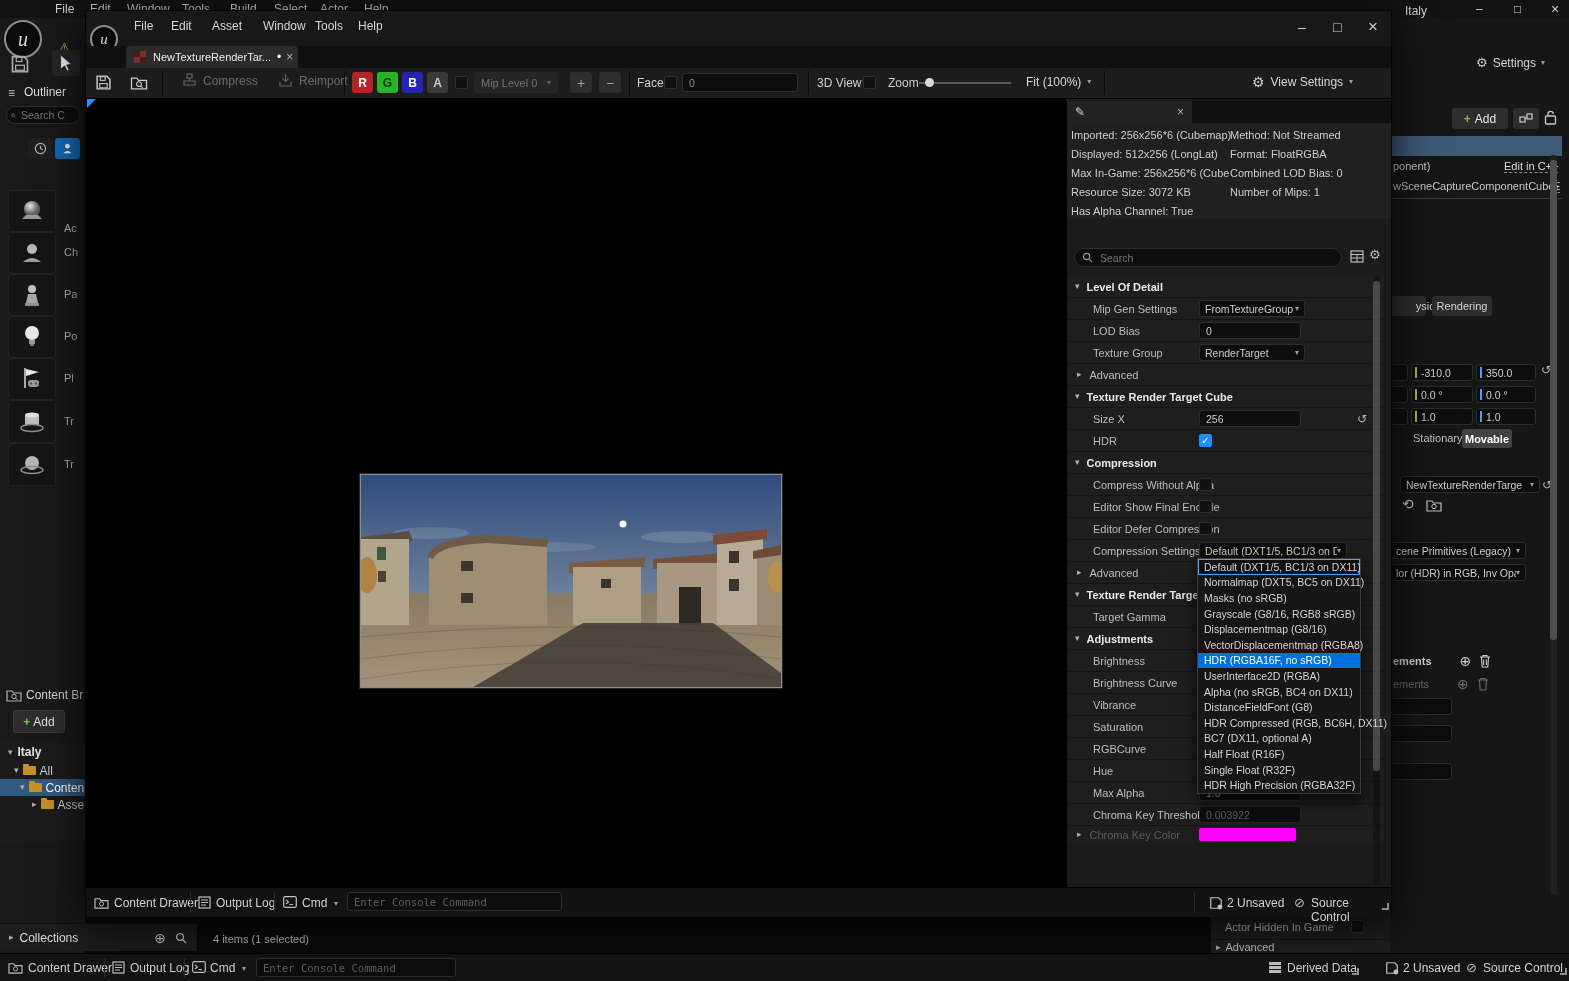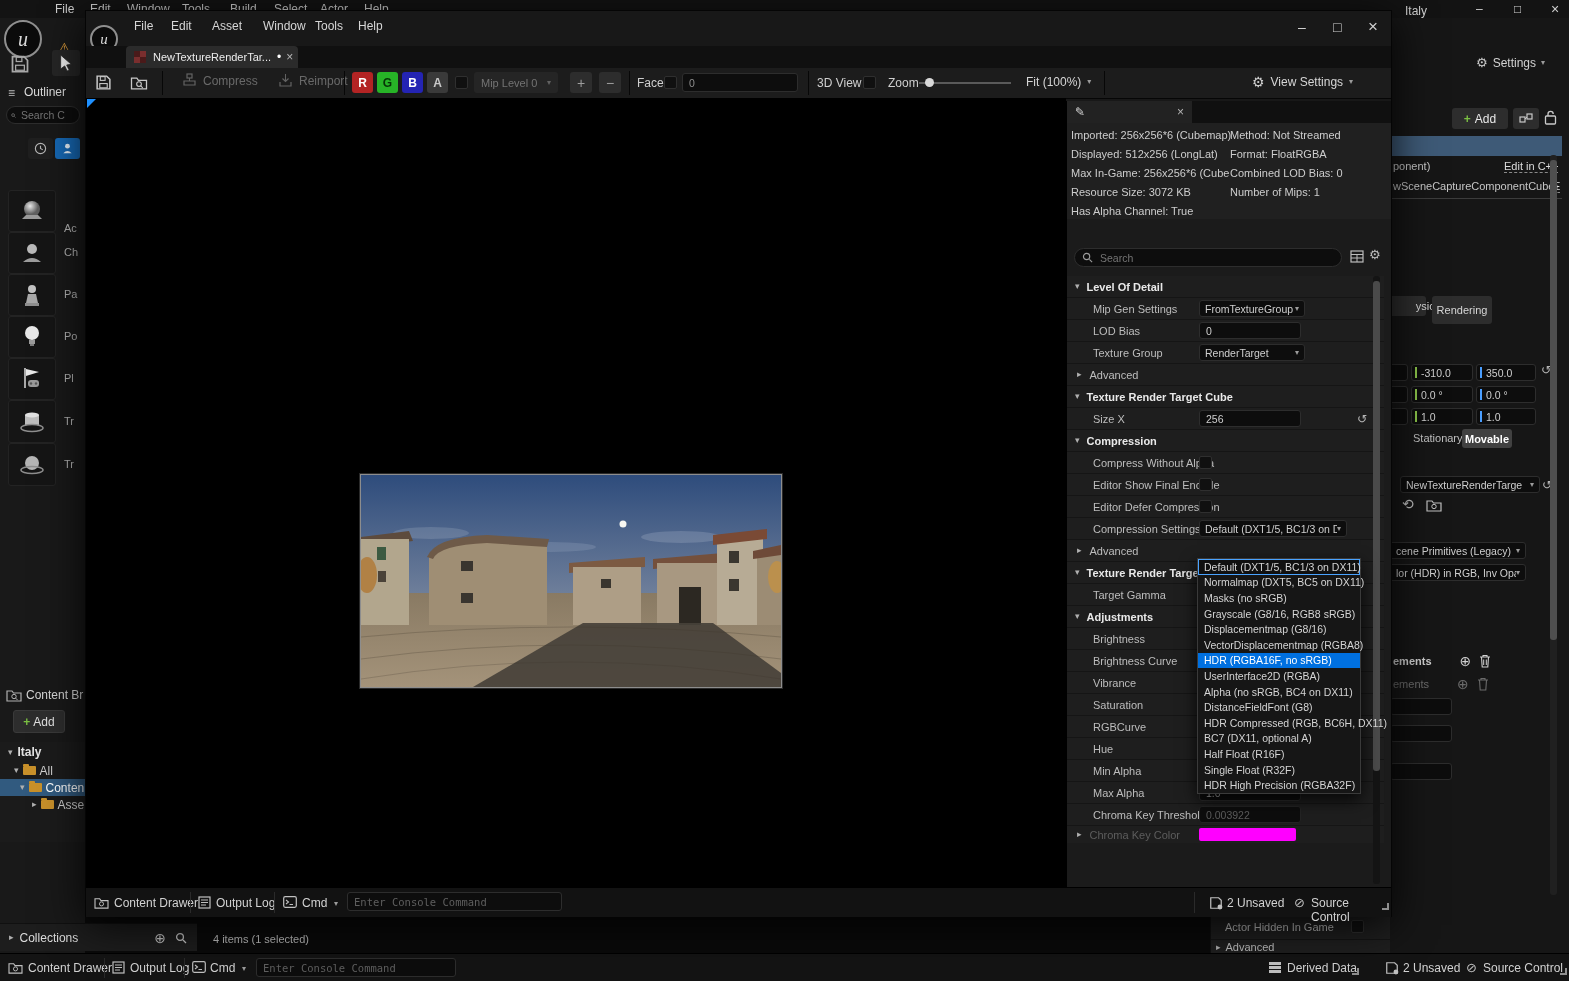--- a/index.html
+++ b/index.html
@@ -298,21 +298,21 @@
     </div>
     <div class="abs" style="left:0;top:118px;width:172px;height:20px;background:#3e5a77;"></div>
     <span class="abs t11" style="left:3px;top:142px;color:#c6c6c6;">ponent)</span>
     <span class="abs t11" style="left:114px;top:142px;color:#dcdcdc;border-bottom:1px dashed #8a8a8a;">Edit in C++</span>
     <span class="abs t11" style="left:3px;top:162px;color:#c6c6c6;white-space:nowrap;">wSceneCaptureComponentCube)</span>
     <span class="abs t11" style="left:163px;top:162px;color:#dcdcdc;border-bottom:1px dashed #8a8a8a;">E</span>
     <div class="abs" style="left:0;top:180px;width:172px;height:1px;background:#3c3c3c;"></div>
     <div class="abs flex btn" style="left:0;top:278px;width:36px;height:20px;border-radius:0 3px 3px 0;justify-content:center;">
       <span class="t11" style="color:#d6d6d6;margin-left:40px;">ysics</span>
     </div>
-    <div class="abs flex btn" style="left:42px;top:278px;width:60px;height:28px;justify-content:center;">
+    <div class="abs flex btn" style="left:42px;top:278px;width:60px;height:20px;justify-content:center;">
       <span class="t11" style="color:#d6d6d6;">Rendering</span>
     </div>
 
     <div class="abs vbox" style="left:-6px;top:346px;width:24px;"></div>
     <div class="abs vbox" style="left:21px;top:346px;width:62px;padding-left:3px;">
       <span style="width:2px;height:11px;background:#8bc34a;margin-right:4px;"></span>
         <span>-310.0</span>
     </div>
     <div class="abs vbox" style="left:86px;top:346px;width:60px;padding-left:3px;">
       <span style="width:2px;height:11px;background:#4a9eff;margin-right:4px;"></span>
@@ -614,20 +614,26 @@
           </div>
         <div class="drow cat">
             <span class="exp" style="margin-left:8px;">▾</span>
             <span class="t11 bold white" style="margin-left:7px;">Texture Render Target Cube</span>
           </div>
         <div class="drow">
           <span class="lbl">Size X</span>
           <input class="val inp" style="width: 102px; height: 17px; color: rgb(207, 207, 207);" value="256">
           <span class="abs" style="left:290px;color:#b5b5b5;">↺</span>
         </div>
+        <div class="drow">
+          <span class="lbl">HDR</span>
+          <span class="val cb cb-on">
+              <span>✓</span>
+            </span>
+        </div>
         <div class="drow cat">
             <span class="exp" style="margin-left:8px;">▾</span>
             <span class="t11 bold white" style="margin-left:7px;">Compression</span>
           </div>
         <div class="drow">
           <span class="lbl">Compress Without Alpha</span>
           <span class="val cb"></span>
         </div>
         <div class="drow">
           <span class="lbl">Editor Show Final Encode</span>
@@ -670,24 +676,20 @@
           </div>
         <div class="drow">
             <span class="lbl">Saturation</span>
           </div>
         <div class="drow">
             <span class="lbl">RGBCurve</span>
           </div>
         <div class="drow">
             <span class="lbl">Hue</span>
           </div>
-        <div class="drow">
-          <span class="lbl">Min Alpha</span>
-          <input class="val inp" style="width: 102px; height: 17px; color: rgb(207, 207, 207);" value="0.0">
-        </div>
         <div class="drow">
           <span class="lbl">Max Alpha</span>
           <input class="val inp" style="width: 102px; height: 17px; color: rgb(207, 207, 207);" value="1.0">
         </div>
         <div class="drow">
           <span class="lbl dis">Chroma Key Threshold</span>
           <input class="val inp" style="width: 102px; height: 17px; color: rgb(93, 93, 93); border-color: rgb(36, 36, 36);" value="0.003922">
         </div>
         <div class="drow" style="height:17px;border-bottom:0;">
           <span class="exp dis" style="margin-left:10px;">▸</span>

